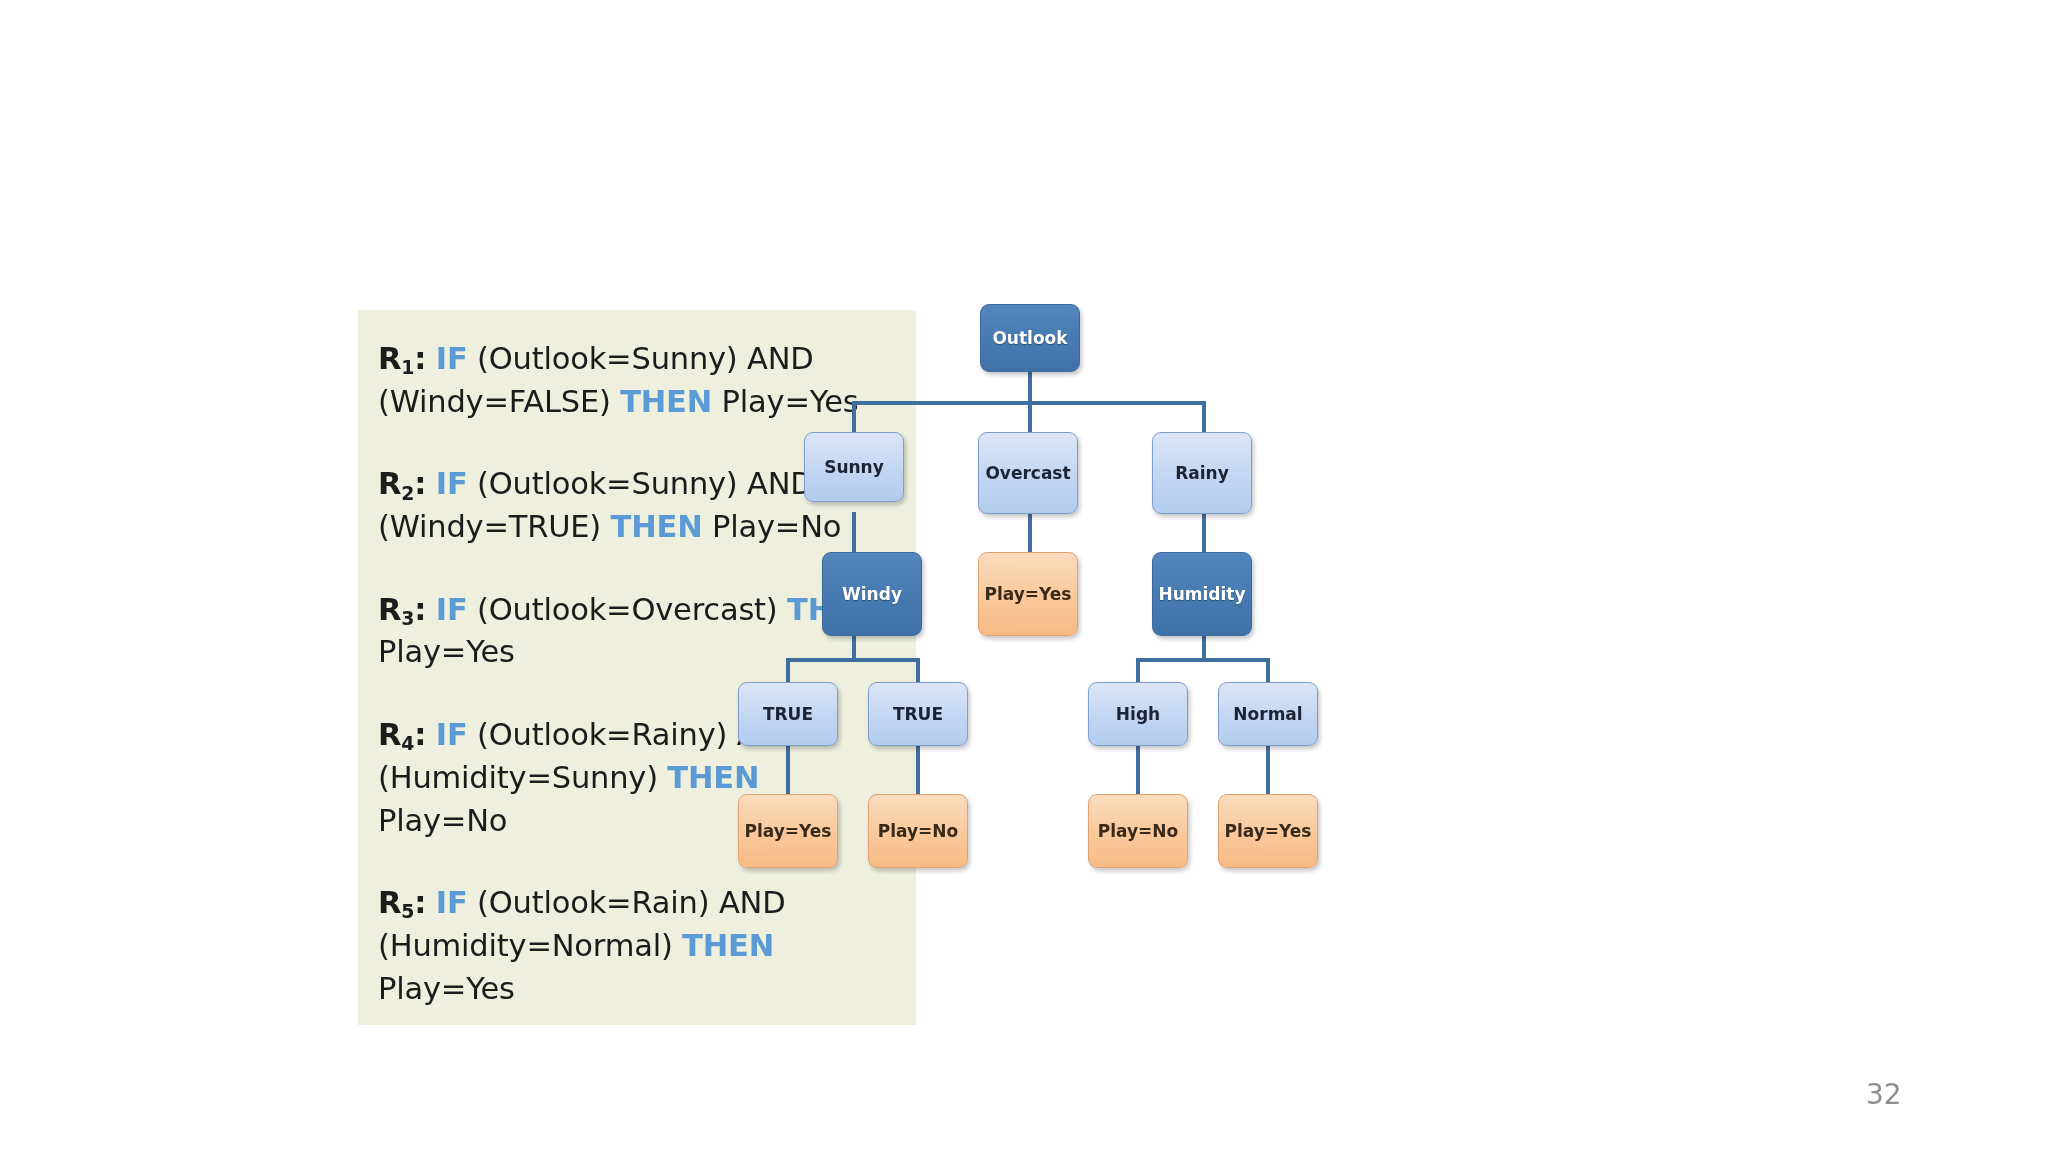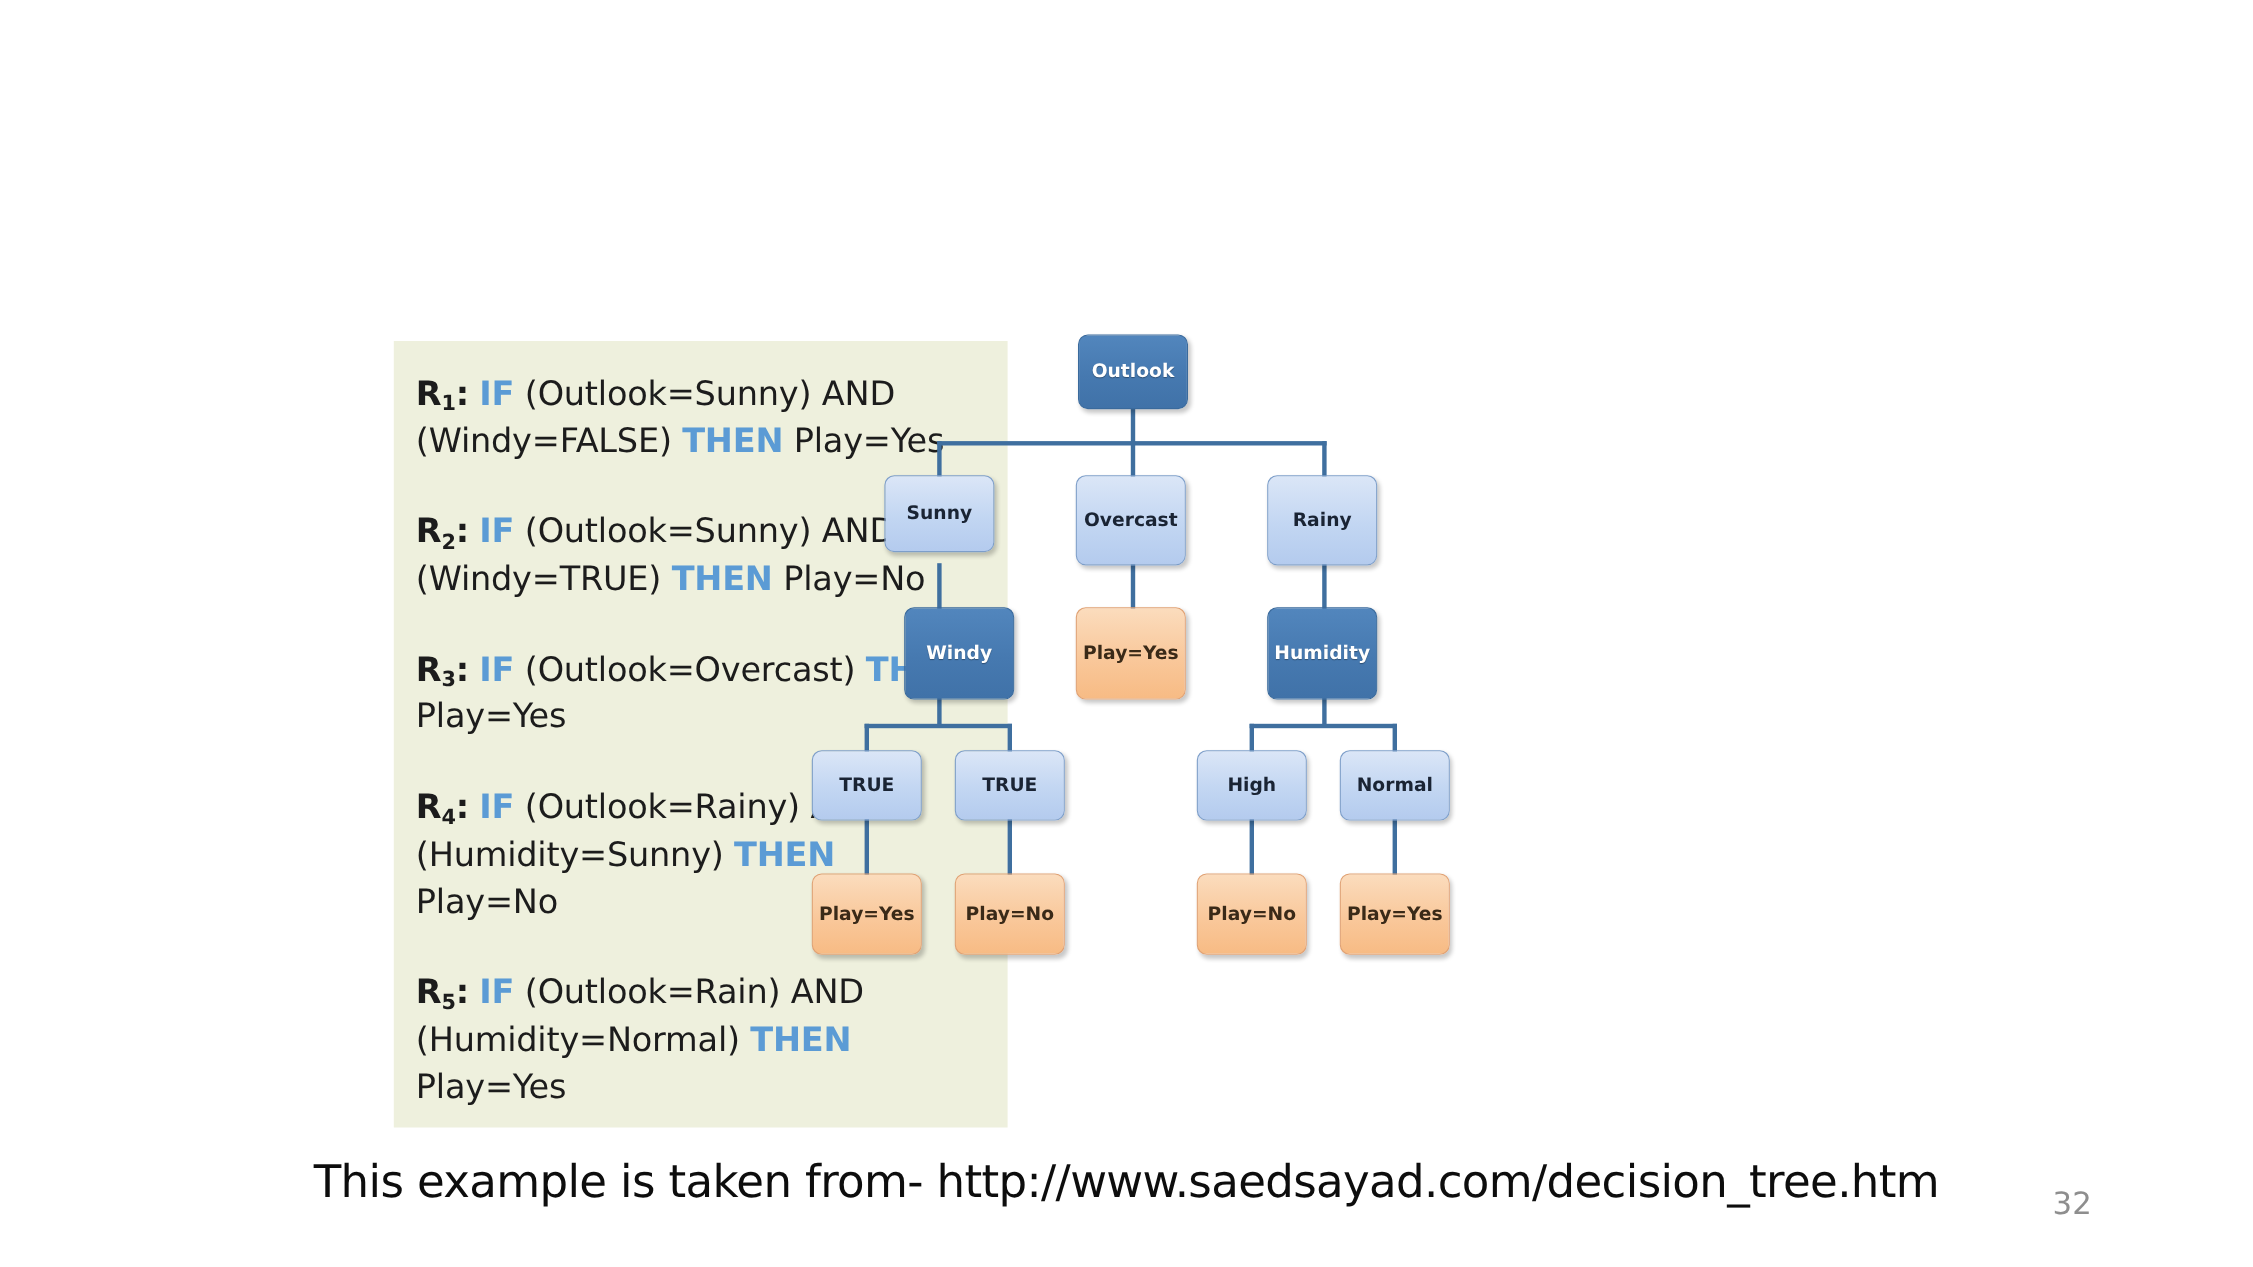--- a/index.html
+++ b/index.html
@@ -211,16 +211,15 @@
     <div class="node n-light" style="left:128px; top:400px; width:100px; height:64px;">High</div>
     <div class="node n-light" style="left:258px; top:400px; width:100px; height:64px;">Normal</div>
 
     <div class="node n-leaf" style="left:-222px; top:512px; width:100px; height:74px;">Play=Yes</div>
     <div class="node n-leaf" style="left:-92px; top:512px; width:100px; height:74px;">Play=No</div>
     <div class="node n-leaf" style="left:128px; top:512px; width:100px; height:74px;">Play=No</div>
     <div class="node n-leaf" style="left:258px; top:512px; width:100px; height:74px;">Play=Yes</div>
 
   </div>
 
-  <div id="caption">This example is taken from-  http://www.saedsayad.com/decision_tree.htm</div>
   <div id="page-number">32</div>
 
 </div>
 
 </body></html>

